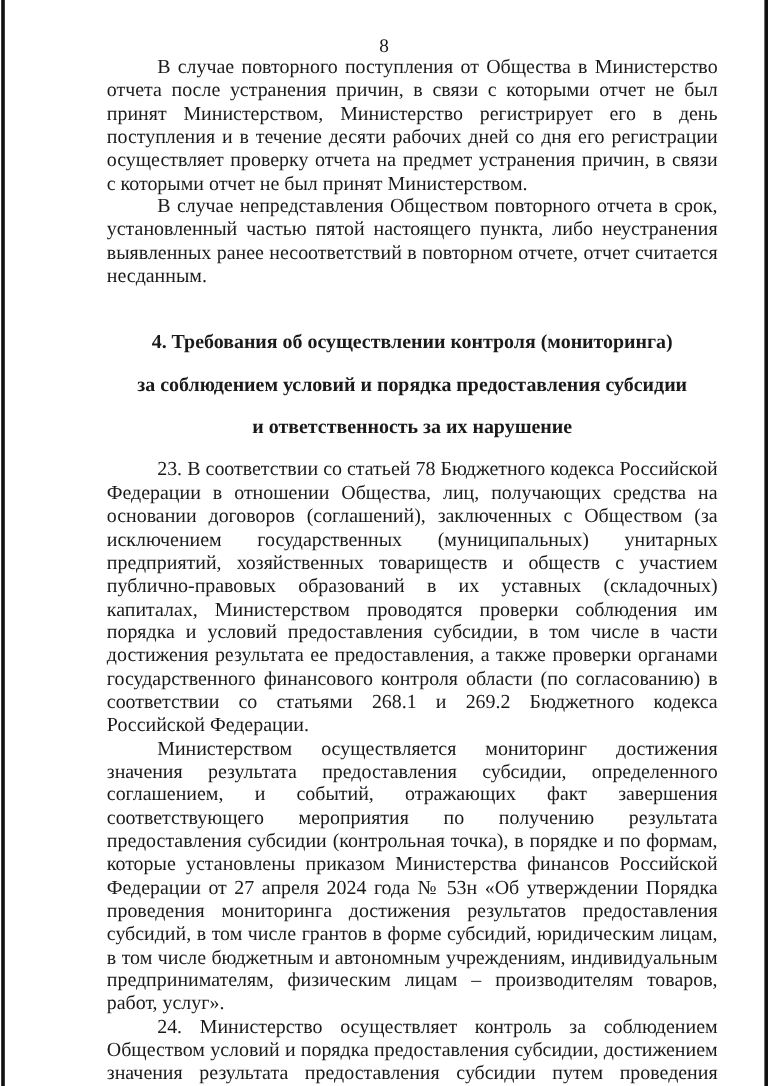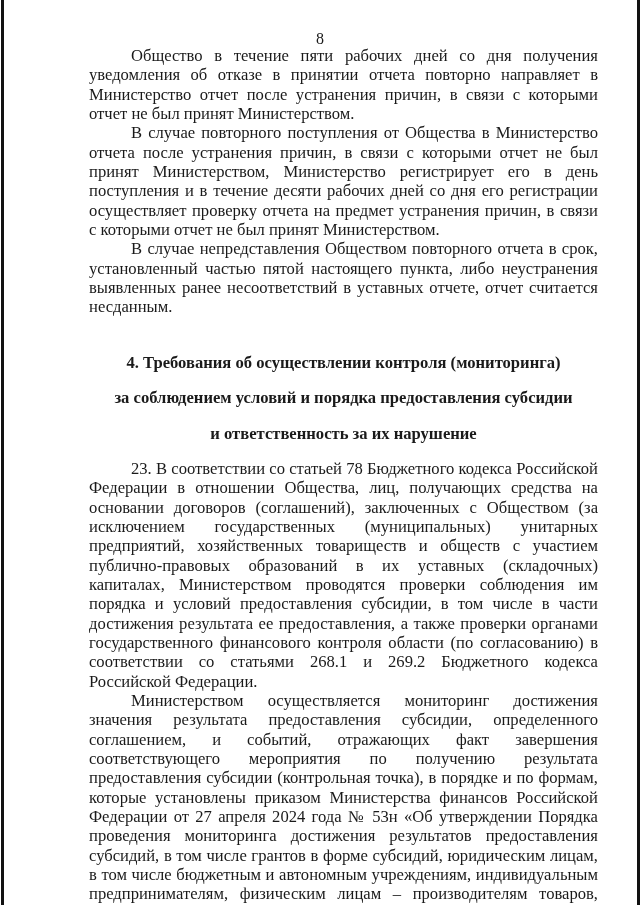--- a/index.html
+++ b/index.html
@@ -17,23 +17,22 @@
 </style>
 </head>
 <body>
 
 <div class="edge-left"></div>
 <div class="edge-right"></div>
 
 <div class="page-number">8</div>
 
 <div class="content">
-  <p class="para">Общество в течение пяти рабочих дней со дня получения уведомления об отказе в принятии отчета повторно направляет в Министерство отчет после устранения причин, в связи с которыми отчет не был принят Министерством.</p>
   <p class="para">В случае повторного поступления от Общества в Министерство отчета после устранения причин, в связи с которыми отчет не был принят Министерством, Министерство регистрирует его в день поступления и в течение десяти рабочих дней со дня его регистрации осуществляет проверку отчета на предмет устранения причин, в связи с которыми отчет не был принят Министерством.</p>
-  <p class="para">В случае непредставления Обществом повторного отчета в срок, установленный частью пятой настоящего пункта, либо неустранения выявленных ранее несоответствий в уставных отчете, отчет считается несданным.</p>
+  <p class="para">В случае непредставления Обществом повторного отчета в срок, установленный частью пятой настоящего пункта, либо неустранения выявленных ранее несоответствий в повторном отчете, отчет считается несданным.</p>
 
   <div class="gap"></div>
 
   <div>
     <p class="heading">4. Требования об осуществлении контроля (мониторинга)</p>
     <p class="heading">за соблюдением условий и порядка предоставления субсидии</p>
     <p class="heading">и ответственность за их нарушение</p>
   </div>
 
   <p class="para">23. В соответствии со статьей 78 Бюджетного кодекса Российской Федерации в отношении Общества, лиц, получающих средства на основании договоров (соглашений), заключенных с Обществом (за исключением государственных (муниципальных) унитарных предприятий, хозяйственных товариществ и обществ с участием публично-правовых образований в их уставных (складочных) капиталах, Министерством проводятся проверки соблюдения им порядка и условий предоставления субсидии, в том числе в части достижения результата ее предоставления, а также проверки органами государственного финансового контроля области (по согласованию) в соответствии со статьями 268.1 и 269.2 Бюджетного кодекса Российской Федерации.</p>

